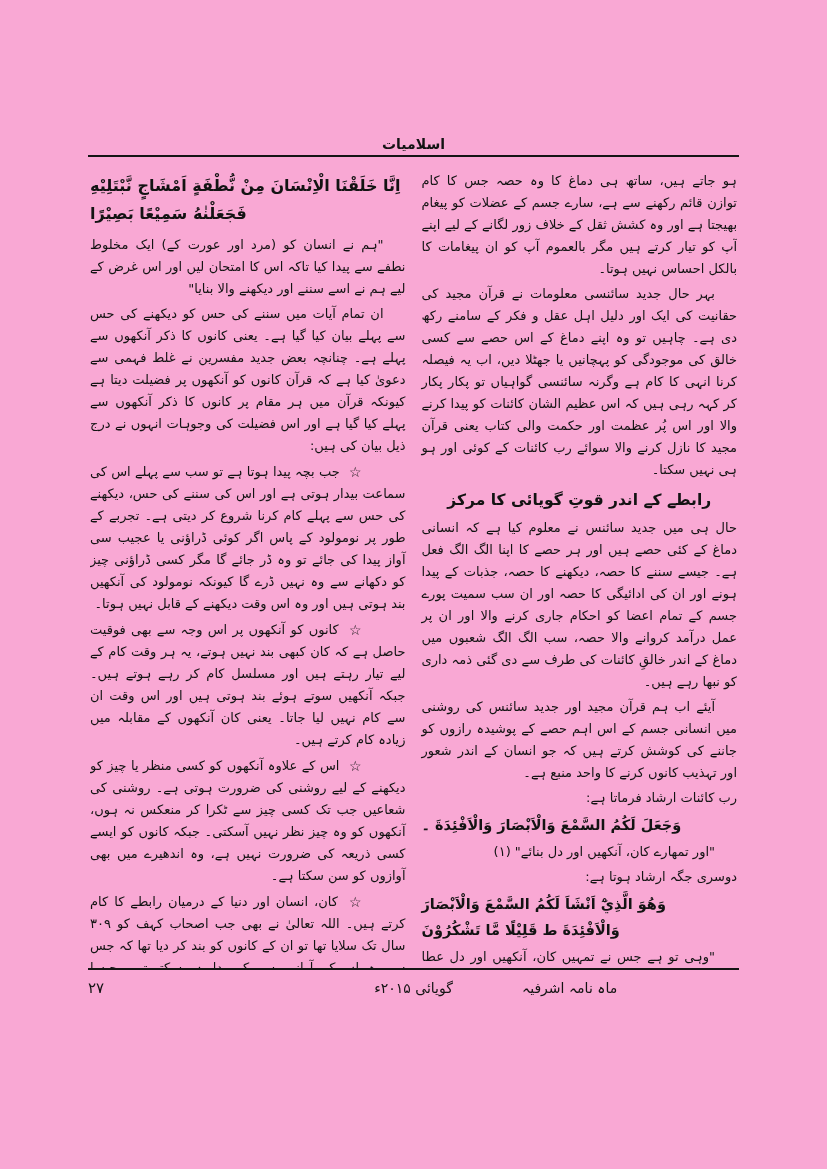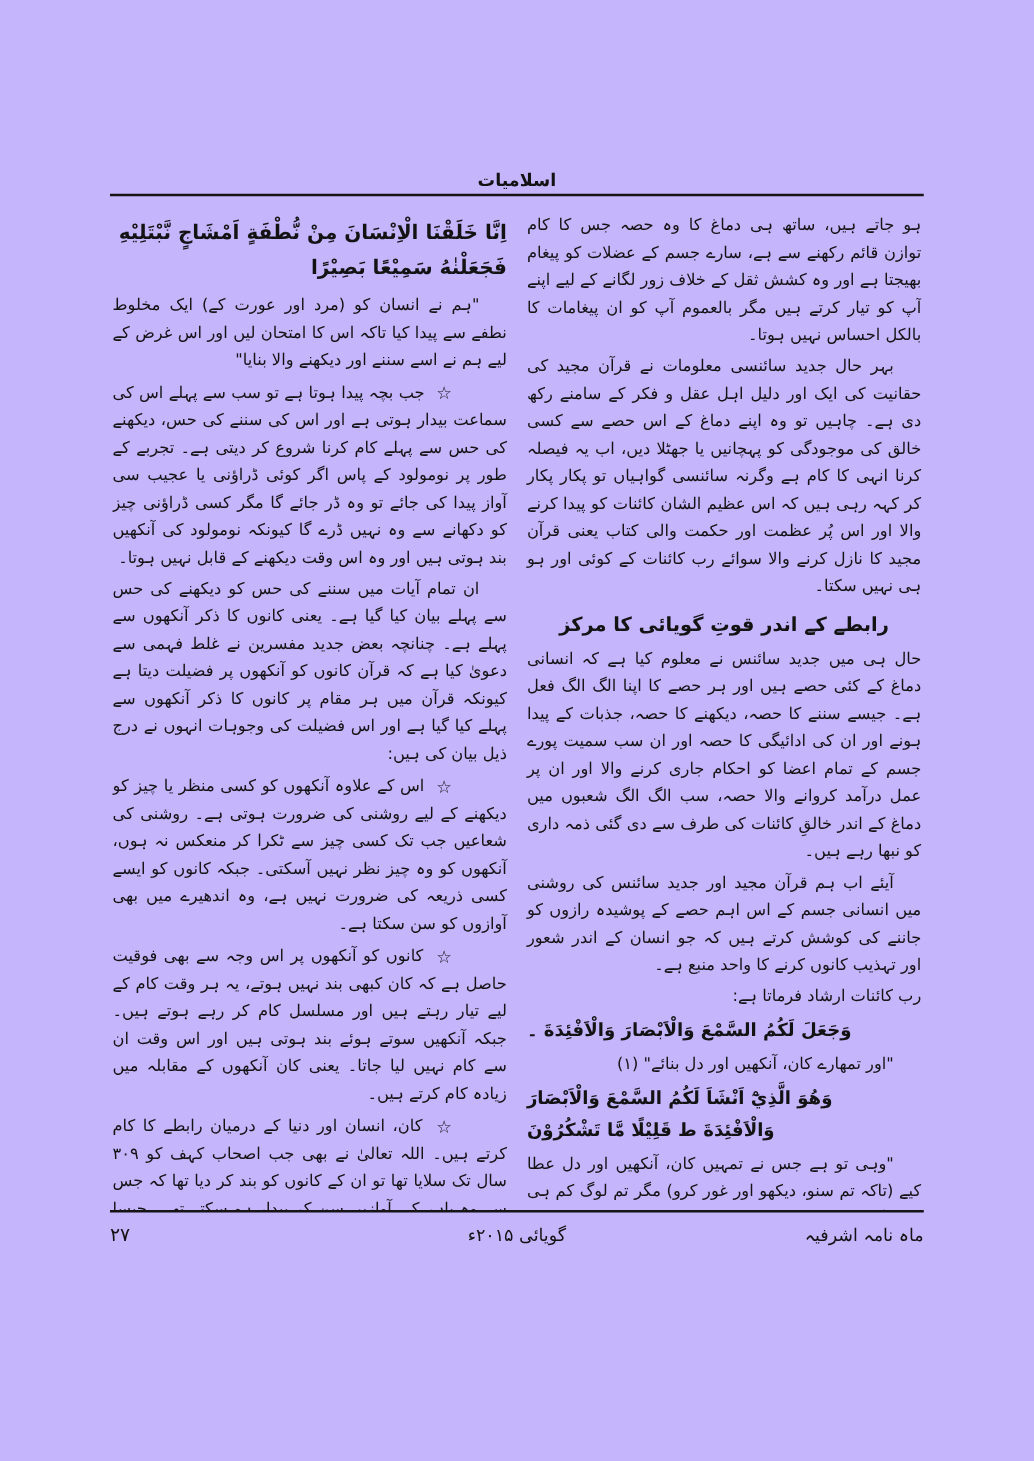--- a/index.html
+++ b/index.html
@@ -1,53 +1,53 @@
 <!DOCTYPE html>
 <html lang="ur"><head>
 <meta charset="utf-8">
 <style>
   html,body{margin:0;padding:0;background:#ffffff;}
   .page{
-    width:827px;height:1169px;position:relative;background:#c4b5fd;
+    width:827px;height:1169px;position:relative;background:#f9a8d4;
     color:#131313;font-family:"DejaVu Sans",sans-serif;overflow:hidden;
   }
   
   .header{position:absolute;top:134px;left:88px;right:88px;text-align:center;}
   .header-title{font-weight:bold;font-size:14px;letter-spacing:.5px;}
   .header-rule{border-top:2.5px solid #151515;margin-top:2px;}
   
   .columns{
     position:absolute;top:170px;left:90px;right:90px;height:798px;
     display:flex;gap:16px;direction:rtl;overflow:hidden;
   }
   .col{flex:1;text-align:justify;font-size:13px;line-height:22px;}
   .col p{margin:0 0 3px 0;}
   .indent{text-indent:22px;}
   .star{display:inline-block;margin-left:5px;font-size:14px;transform:translateY(1px);}
   .quran{
-    font-weight:bold;font-size:16px;line-height:28px;text-align:right;margin:2px 0 6px 0;
+    font-weight:bold;font-size:16px;line-height:28px;text-align:left;margin:2px 0 6px 0;
   }
   .quran-inline{
     font-weight:bold;font-size:14.5px;line-height:26px;text-align:left;text-indent:20px;margin:1px 0;
   }
   .section-heading{
     font-weight:bold;font-size:15.5px;text-align:center;margin:7px 0 5px 0;line-height:24px;
   }
   .leadin{margin:1px 0;}
   
   .footer{position:absolute;left:88px;right:88px;top:968px;}
   .footer-rule{border-top:2px solid #151515;}
   .footer-row{
     display:flex;direction:ltr;justify-content:space-between;align-items:baseline;
     padding-top:9px;font-size:14px;
   }
   .footer-row .cell{flex:1;}
   .cell-left{text-align:left;font-size:15px;}
   .cell-center{text-align:center;}
-  .cell-right{text-align:right;}
+  .cell-right{text-align:left;}
 </style>
 </head>
 <body>
 
 <div class="page">
 
   <div class="header">
     <span class="header-title">اسلامیات</span>
     <div class="header-rule"></div>
   </div>
@@ -56,41 +56,42 @@
 
     <div class="col" dir="rtl">
       <p>ہو جاتے ہیں، ساتھ ہی دماغ کا وہ حصہ جس کا کام توازن قائم رکھنے سے ہے، سارے جسم کے عضلات کو پیغام بھیجتا ہے اور وہ کشش ثقل کے خلاف زور لگانے کے لیے اپنے آپ کو تیار کرتے ہیں مگر بالعموم آپ کو ان پیغامات کا بالکل احساس نہیں ہوتا۔</p>
       <p class="indent">بہر حال جدید سائنسی معلومات نے قرآن مجید کی حقانیت کی ایک اور دلیل اہل عقل و فکر کے سامنے رکھ دی ہے۔ چاہیں تو وہ اپنے دماغ کے اس حصے سے کسی خالق کی موجودگی کو پہچانیں یا جھٹلا دیں، اب یہ فیصلہ کرنا انہی کا کام ہے وگرنہ سائنسی گواہیاں تو پکار پکار کر کہہ رہی ہیں کہ اس عظیم الشان کائنات کو پیدا کرنے والا اور اس پُر عظمت اور حکمت والی کتاب یعنی قرآن مجید کا نازل کرنے والا سوائے رب کائنات کے کوئی اور ہو ہی نہیں سکتا۔</p>
       <div class="section-heading">رابطے کے اندر قوتِ گویائی کا مرکز</div>
       <p>حال ہی میں جدید سائنس نے معلوم کیا ہے کہ انسانی دماغ کے کئی حصے ہیں اور ہر حصے کا اپنا الگ الگ فعل ہے۔ جیسے سننے کا حصہ، دیکھنے کا حصہ، جذبات کے پیدا ہونے اور ان کی ادائیگی کا حصہ اور ان سب سمیت پورے جسم کے تمام اعضا کو احکام جاری کرنے والا اور ان پر عمل درآمد کروانے والا حصہ، سب الگ الگ شعبوں میں دماغ کے اندر خالقِ کائنات کی طرف سے دی گئی ذمہ داری کو نبھا رہے ہیں۔</p>
       <p class="indent">آیئے اب ہم قرآن مجید اور جدید سائنس کی روشنی میں انسانی جسم کے اس اہم حصے کے پوشیدہ رازوں کو جاننے کی کوشش کرتے ہیں کہ جو انسان کے اندر شعور اور تہذیب کانوں کرنے کا واحد منبع ہے۔</p>
       <p class="leadin">رب کائنات ارشاد فرماتا ہے:</p>
       <p class="quran-inline">وَجَعَلَ لَكُمُ السَّمْعَ وَالْاَبْصَارَ وَالْاَفْئِدَةَ ۔</p>
       <p class="indent">"اور تمھارے کان، آنکھیں اور دل بنائے" (۱)</p>
+      <p class="leadin">دوسری جگہ ارشاد ہوتا ہے:</p>
       <p class="quran-inline">وَهُوَ الَّذِيْٓ اَنْشَاَ لَكُمُ السَّمْعَ وَالْاَبْصَارَ وَالْاَفْئِدَةَ ط قَلِيْلًا مَّا تَشْكُرُوْنَ</p>
       <p class="indent">"وہی تو ہے جس نے تمہیں کان، آنکھیں اور دل عطا کیے (تاکہ تم سنو، دیکھو اور غور کرو) مگر تم لوگ کم ہی شکر گزار ہوتے ہو"</p>
 
     </div>
 
     <div class="col" dir="rtl">
       <div class="quran">اِنَّا خَلَقْنَا الْاِنْسَانَ مِنْ نُّطْفَةٍ اَمْشَاجٍ نَّبْتَلِيْهِ فَجَعَلْنٰهُ سَمِيْعًا بَصِيْرًا</div>
       <p class="indent">"ہم نے انسان کو (مرد اور عورت کے) ایک مخلوط نطفے سے پیدا کیا تاکہ اس کا امتحان لیں اور اس غرض کے لیے ہم نے اسے سننے اور دیکھنے والا بنایا"</p>
+      <p class="indent">ان تمام آیات میں سننے کی حس کو دیکھنے کی حس سے پہلے بیان کیا گیا ہے۔ یعنی کانوں کا ذکر آنکھوں سے پہلے ہے۔ چنانچہ بعض جدید مفسرین نے غلط فہمی سے دعویٰ کیا ہے کہ قرآن کانوں کو آنکھوں پر فضیلت دیتا ہے کیونکہ قرآن میں ہر مقام پر کانوں کا ذکر آنکھوں سے پہلے کیا گیا ہے اور اس فضیلت کی وجوہات انہوں نے درج ذیل بیان کی ہیں:</p>
+
       <p class="indent">
         <span class="star">☆</span>
         <span>جب بچہ پیدا ہوتا ہے تو سب سے پہلے اس کی سماعت بیدار ہوتی ہے اور اس کی سننے کی حس، دیکھنے کی حس سے پہلے کام کرنا شروع کر دیتی ہے۔ تجربے کے طور پر نومولود کے پاس اگر کوئی ڈراؤنی یا عجیب سی آواز پیدا کی جائے تو وہ ڈر جائے گا مگر کسی ڈراؤنی چیز کو دکھانے سے وہ نہیں ڈرے گا کیونکہ نومولود کی آنکھیں بند ہوتی ہیں اور وہ اس وقت دیکھنے کے قابل نہیں ہوتا۔</span>
       </p>
-
-      <p class="indent">ان تمام آیات میں سننے کی حس کو دیکھنے کی حس سے پہلے بیان کیا گیا ہے۔ یعنی کانوں کا ذکر آنکھوں سے پہلے ہے۔ چنانچہ بعض جدید مفسرین نے غلط فہمی سے دعویٰ کیا ہے کہ قرآن کانوں کو آنکھوں پر فضیلت دیتا ہے کیونکہ قرآن میں ہر مقام پر کانوں کا ذکر آنکھوں سے پہلے کیا گیا ہے اور اس فضیلت کی وجوہات انہوں نے درج ذیل بیان کی ہیں:</p>
+      <p class="indent">
+        <span class="star">☆</span>
+        <span>کانوں کو آنکھوں پر اس وجہ سے بھی فوقیت حاصل ہے کہ کان کبھی بند نہیں ہوتے، یہ ہر وقت کام کے لیے تیار رہتے ہیں اور مسلسل کام کر رہے ہوتے ہیں۔ جبکہ آنکھیں سوتے ہوئے بند ہوتی ہیں اور اس وقت ان سے کام نہیں لیا جاتا۔ یعنی کان آنکھوں کے مقابلہ میں زیادہ کام کرتے ہیں۔</span>
+      </p>
       <p class="indent">
         <span class="star">☆</span>
         <span>اس کے علاوہ آنکھوں کو کسی منظر یا چیز کو دیکھنے کے لیے روشنی کی ضرورت ہوتی ہے۔ روشنی کی شعاعیں جب تک کسی چیز سے ٹکرا کر منعکس نہ ہوں، آنکھوں کو وہ چیز نظر نہیں آسکتی۔ جبکہ کانوں کو ایسے کسی ذریعہ کی ضرورت نہیں ہے، وہ اندھیرے میں بھی آوازوں کو سن سکتا ہے۔</span>
-      </p>
-      <p class="indent">
-        <span class="star">☆</span>
-        <span>کانوں کو آنکھوں پر اس وجہ سے بھی فوقیت حاصل ہے کہ کان کبھی بند نہیں ہوتے، یہ ہر وقت کام کے لیے تیار رہتے ہیں اور مسلسل کام کر رہے ہوتے ہیں۔ جبکہ آنکھیں سوتے ہوئے بند ہوتی ہیں اور اس وقت ان سے کام نہیں لیا جاتا۔ یعنی کان آنکھوں کے مقابلہ میں زیادہ کام کرتے ہیں۔</span>
       </p>
       <p class="indent">
         <span class="star">☆</span>
         <span>کان، انسان اور دنیا کے درمیان رابطے کا کام کرتے ہیں۔ اللہ تعالیٰ نے بھی جب اصحاب کہف کو ۳۰۹ سال تک سلایا تھا تو ان کے کانوں کو بند کر دیا تھا کہ جس سے وہ باہر کی آوازیں سن کر بیدار ہو سکتے تھے۔ جیسا کہ قرآن مجید میں ارشاد ہوتا ہے۔</span>
       </p>
     </div>
 
   </div>
 
   <div class="footer">

